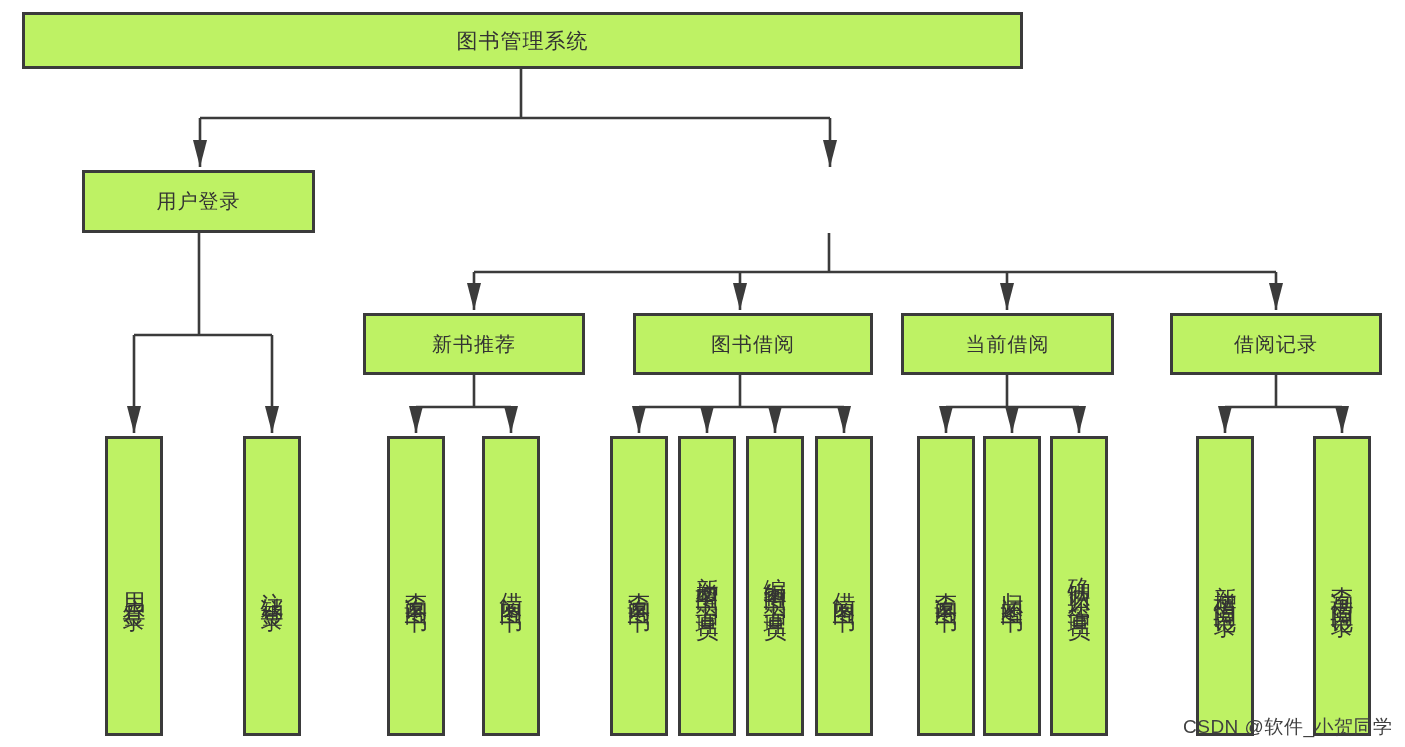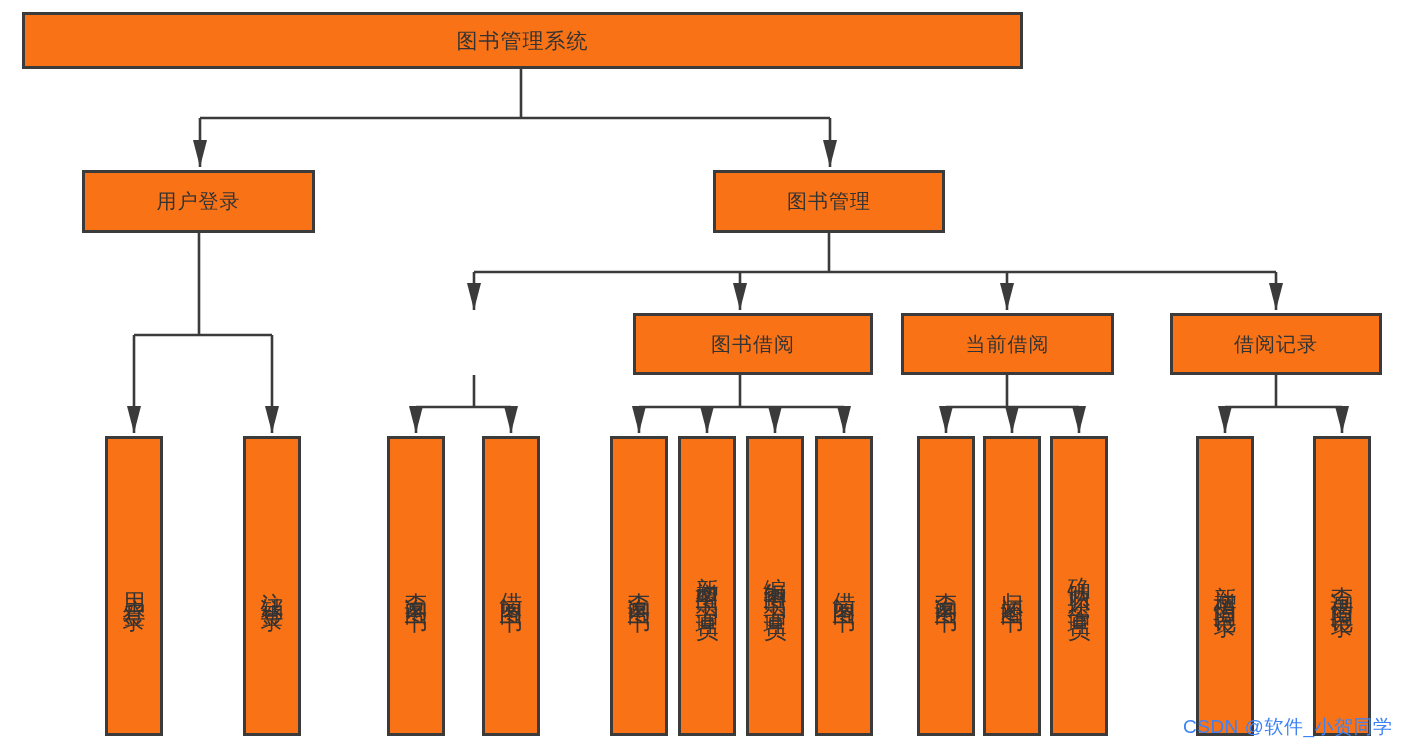--- a/index.html
+++ b/index.html
@@ -7,42 +7,42 @@
     position:relative;
     width:1405px;height:747px;
     background:#ffffff;
     font-family:"Liberation Sans","DejaVu Sans",sans-serif;
     overflow:hidden;
   }
   .wires{position:absolute;left:0;top:0;z-index:0;}
   .node{
     position:absolute;
     box-sizing:border-box;
-    background:#f97316;
+    background:#bef264;
     border:3px solid #3b3b3b;
     display:flex;align-items:center;justify-content:center;
     z-index:1;
   }
   .hlabel{
     font-size:20px;color:#333333;letter-spacing:1px;
     white-space:nowrap;
   }
   .root .hlabel{font-size:21px;}
   .vlabel{
     writing-mode:vertical-rl;
     text-orientation:mixed;
     font-size:23px;color:#333333;
     letter-spacing:6px;
     line-height:1;
   }
   .watermark{
     position:absolute;
     left:1183px;top:714px;
     font-size:19px;
-    color:#3b82f6;
+    color:#404040;
     letter-spacing:0.5px;
     white-space:nowrap;
     z-index:3;
   }
 </style>
 </head>
 <body>
 
 <div class="canvas">
 
@@ -89,24 +89,24 @@
     </g>
   </svg>
 
   <div class="node root" style="left:22px;top:12px;width:1001px;height:57px;">
     <span class="hlabel">图书管理系统</span>
   </div>
 
   <div class="node" style="left:82px;top:170px;width:233px;height:63px;">
     <span class="hlabel">用户登录</span>
   </div>
-  <div class="node" style="left:713px;top:170px;width:232px;height:63px;">
-    <span class="hlabel">图书管理</span>
+
+  <div class="node" style="left:363px;top:313px;width:222px;height:62px;">
+    <span class="hlabel">新书推荐</span>
   </div>
-
   <div class="node" style="left:633px;top:313px;width:240px;height:62px;">
     <span class="hlabel">图书借阅</span>
   </div>
   <div class="node" style="left:1170px;top:313px;width:212px;height:62px;">
     <span class="hlabel">借阅记录</span>
   </div>
   <div class="node" style="left:901px;top:313px;width:213px;height:62px;">
     <span class="hlabel">当前借阅</span>
   </div>
 

